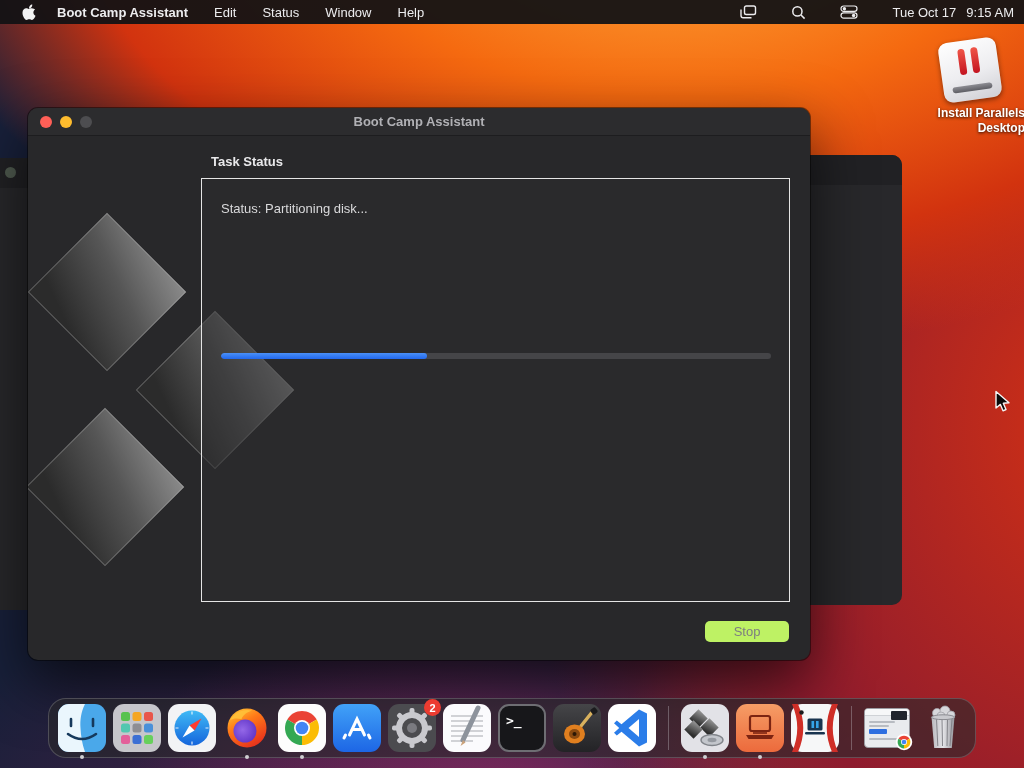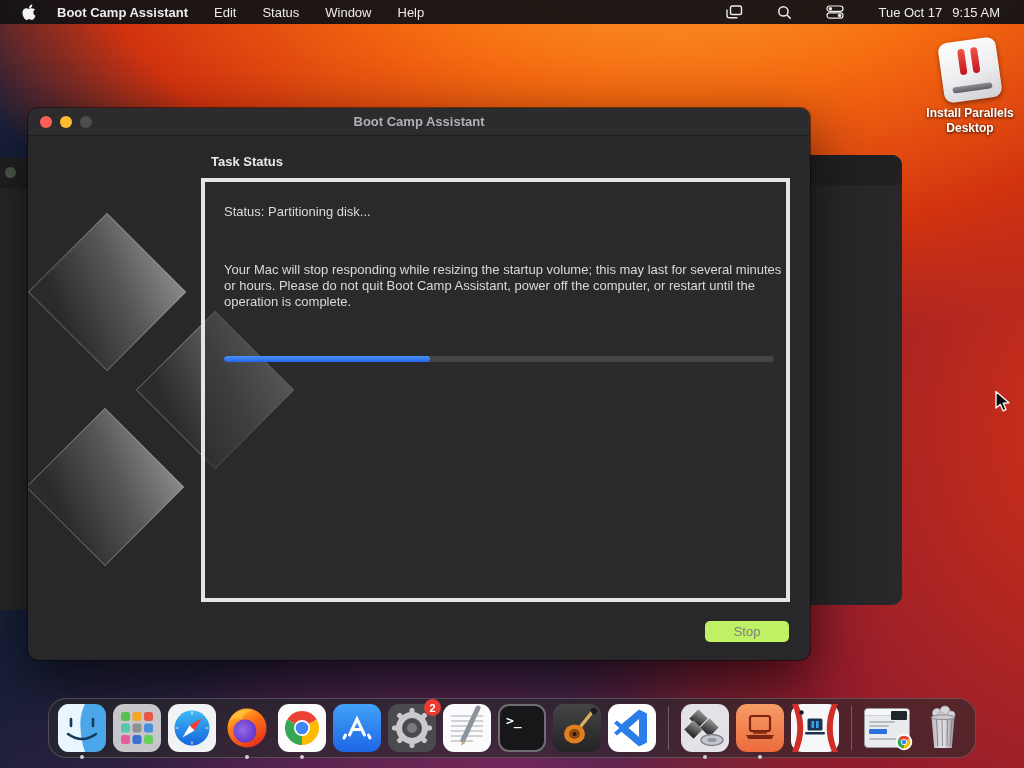--- a/index.html
+++ b/index.html
@@ -19,42 +19,42 @@
   
   .menubar {
     position:absolute; top:0; left:0; width:1024px; height:24px;
     background:rgba(18,18,20,0.94); color:#ececee; font-size:13px;
     display:flex; align-items:center; z-index:40;
   }
   .menubar .left { display:flex; align-items:center; gap:0; padding-left:14px; }
   .menubar .apple { width:30px; display:flex; justify-content:center; }
   .menubar .appname { font-weight:bold; padding:0 13px; }
   .menubar .menu-item { padding:0 13px; }
-  .menubar .right { margin-left:auto; display:flex; gap:34px; padding-right:24px; }
+  .menubar .right { margin-left:auto; display:flex; gap:34px; padding-right:10px; }
   .menubar .clock { display:flex; gap:10px; }
   .mb-icon { display:flex; align-items:center; }
 
   
   .desktop-icon {
     position:absolute; top:40px; left:914px; width:112px; z-index:3;
     display:flex; flex-direction:column; align-items:center; gap:6px;
   }
   .drive { position:relative; width:58px; height:60px; transform:rotate(-8deg); }
   .drive .body {
     position:absolute; inset:0; border-radius:9px;
     background:linear-gradient(165deg,#ffffff 0%,#ededf0 55%,#cfcfd4 100%);
     box-shadow:0 2px 5px rgba(0,0,0,0.45);
   }
   .drive .bar { position:absolute; top:8px; width:7px; height:26px; border-radius:4px;
     background:linear-gradient(180deg,#f05548,#c31420); }
   .drive .bar.b1 { left:19px; } .drive .bar.b2 { left:32px; }
   .drive .slot { position:absolute; left:9px; bottom:9px; width:40px; height:6px; border-radius:3px;
     background:linear-gradient(180deg,#8d8d93,#5e5e64); }
   .desktop-icon .label {
-    color:#fff; font-size:12px; font-weight:bold; text-align:center; line-height:15px;
+    color:#fff; font-size:12px; font-weight:bold; text-align:right; line-height:15px;
     text-shadow:0 1px 3px rgba(0,0,0,0.85); width:110px;
   }
 
   
   .bg-window { position:absolute; background:#28282b; z-index:2; }
   .bg-window .bg-titlebar { height:30px; background:#212124; position:relative; }
   .bg-window.left-win { left:0; top:158px; width:28px; height:452px; }
   .bg-window.left-win .dim-light { position:absolute; left:5px; top:9px; width:11px; height:11px; border-radius:50%; background:#4f5a4f; }
   .bg-window.right-win { left:810px; top:155px; width:92px; height:450px; border-radius:0 10px 10px 0; }
   .bg-window.right-win .bg-titlebar { border-radius:0 10px 0 0; }
@@ -82,21 +82,21 @@
   }
   .d1 { left:23px; top:128px; }
   .d2 { left:131px; top:226px; }
   .d3 { left:21px; top:323px; }
 
   .section-heading {
     position:absolute; left:183px; top:46px; font-size:13px; font-weight:bold; color:#e9e9eb; z-index:3;
   }
   .panel {
     position:absolute; left:173px; top:70px; width:589px; height:424px; z-index:2;
-    background:rgba(44,44,46,0.55); border:4px solid #e5e5e5;
+    background:rgba(44,44,46,0.55); border:1px solid #e5e5e5;
   }
   .status-line { position:absolute; left:19px; top:22px; font-size:13px; color:#d9d9db; }
   .warning { position:absolute; left:19px; top:80px; width:566px; font-size:13px; line-height:16px; color:#d9d9db; }
   .progress { position:absolute; left:19px; top:174px; width:550px; height:6px; border-radius:3px; background:#454548; overflow:hidden; }
   .progress-fill { height:100%; border-radius:3px; background:linear-gradient(180deg,#4a90f7,#2268ee); }
   .stop-btn {
     position:absolute; left:677px; top:513px; width:84px; height:21px; z-index:3;
     background:#bef264; border:none; border-radius:5px;
     color:#7d7d81; font-size:13px; font-family:"Liberation Sans",sans-serif;
   }
@@ -210,21 +210,20 @@
     </div>
 
     <div class="diamond d1"></div>
     <div class="diamond d2"></div>
     <div class="diamond d3"></div>
 
     <div class="section-heading">Task Status</div>
 
     <div class="panel">
       <div class="status-line">Status: Partitioning disk...</div>
-      <div class="warning">Your Mac will stop responding while resizing the startup volume; this may last for several minutes or hours. Please do not quit Boot Camp Assistant, power off the computer, or restart until the operation is complete.</div>
       <div class="progress">
         <div class="progress-fill" style="width: 37.5%;"></div>
       </div>
     </div>
 
     <button class="stop-btn" disabled="">Stop</button>
   </div>
 
   <div class="dock">
 

